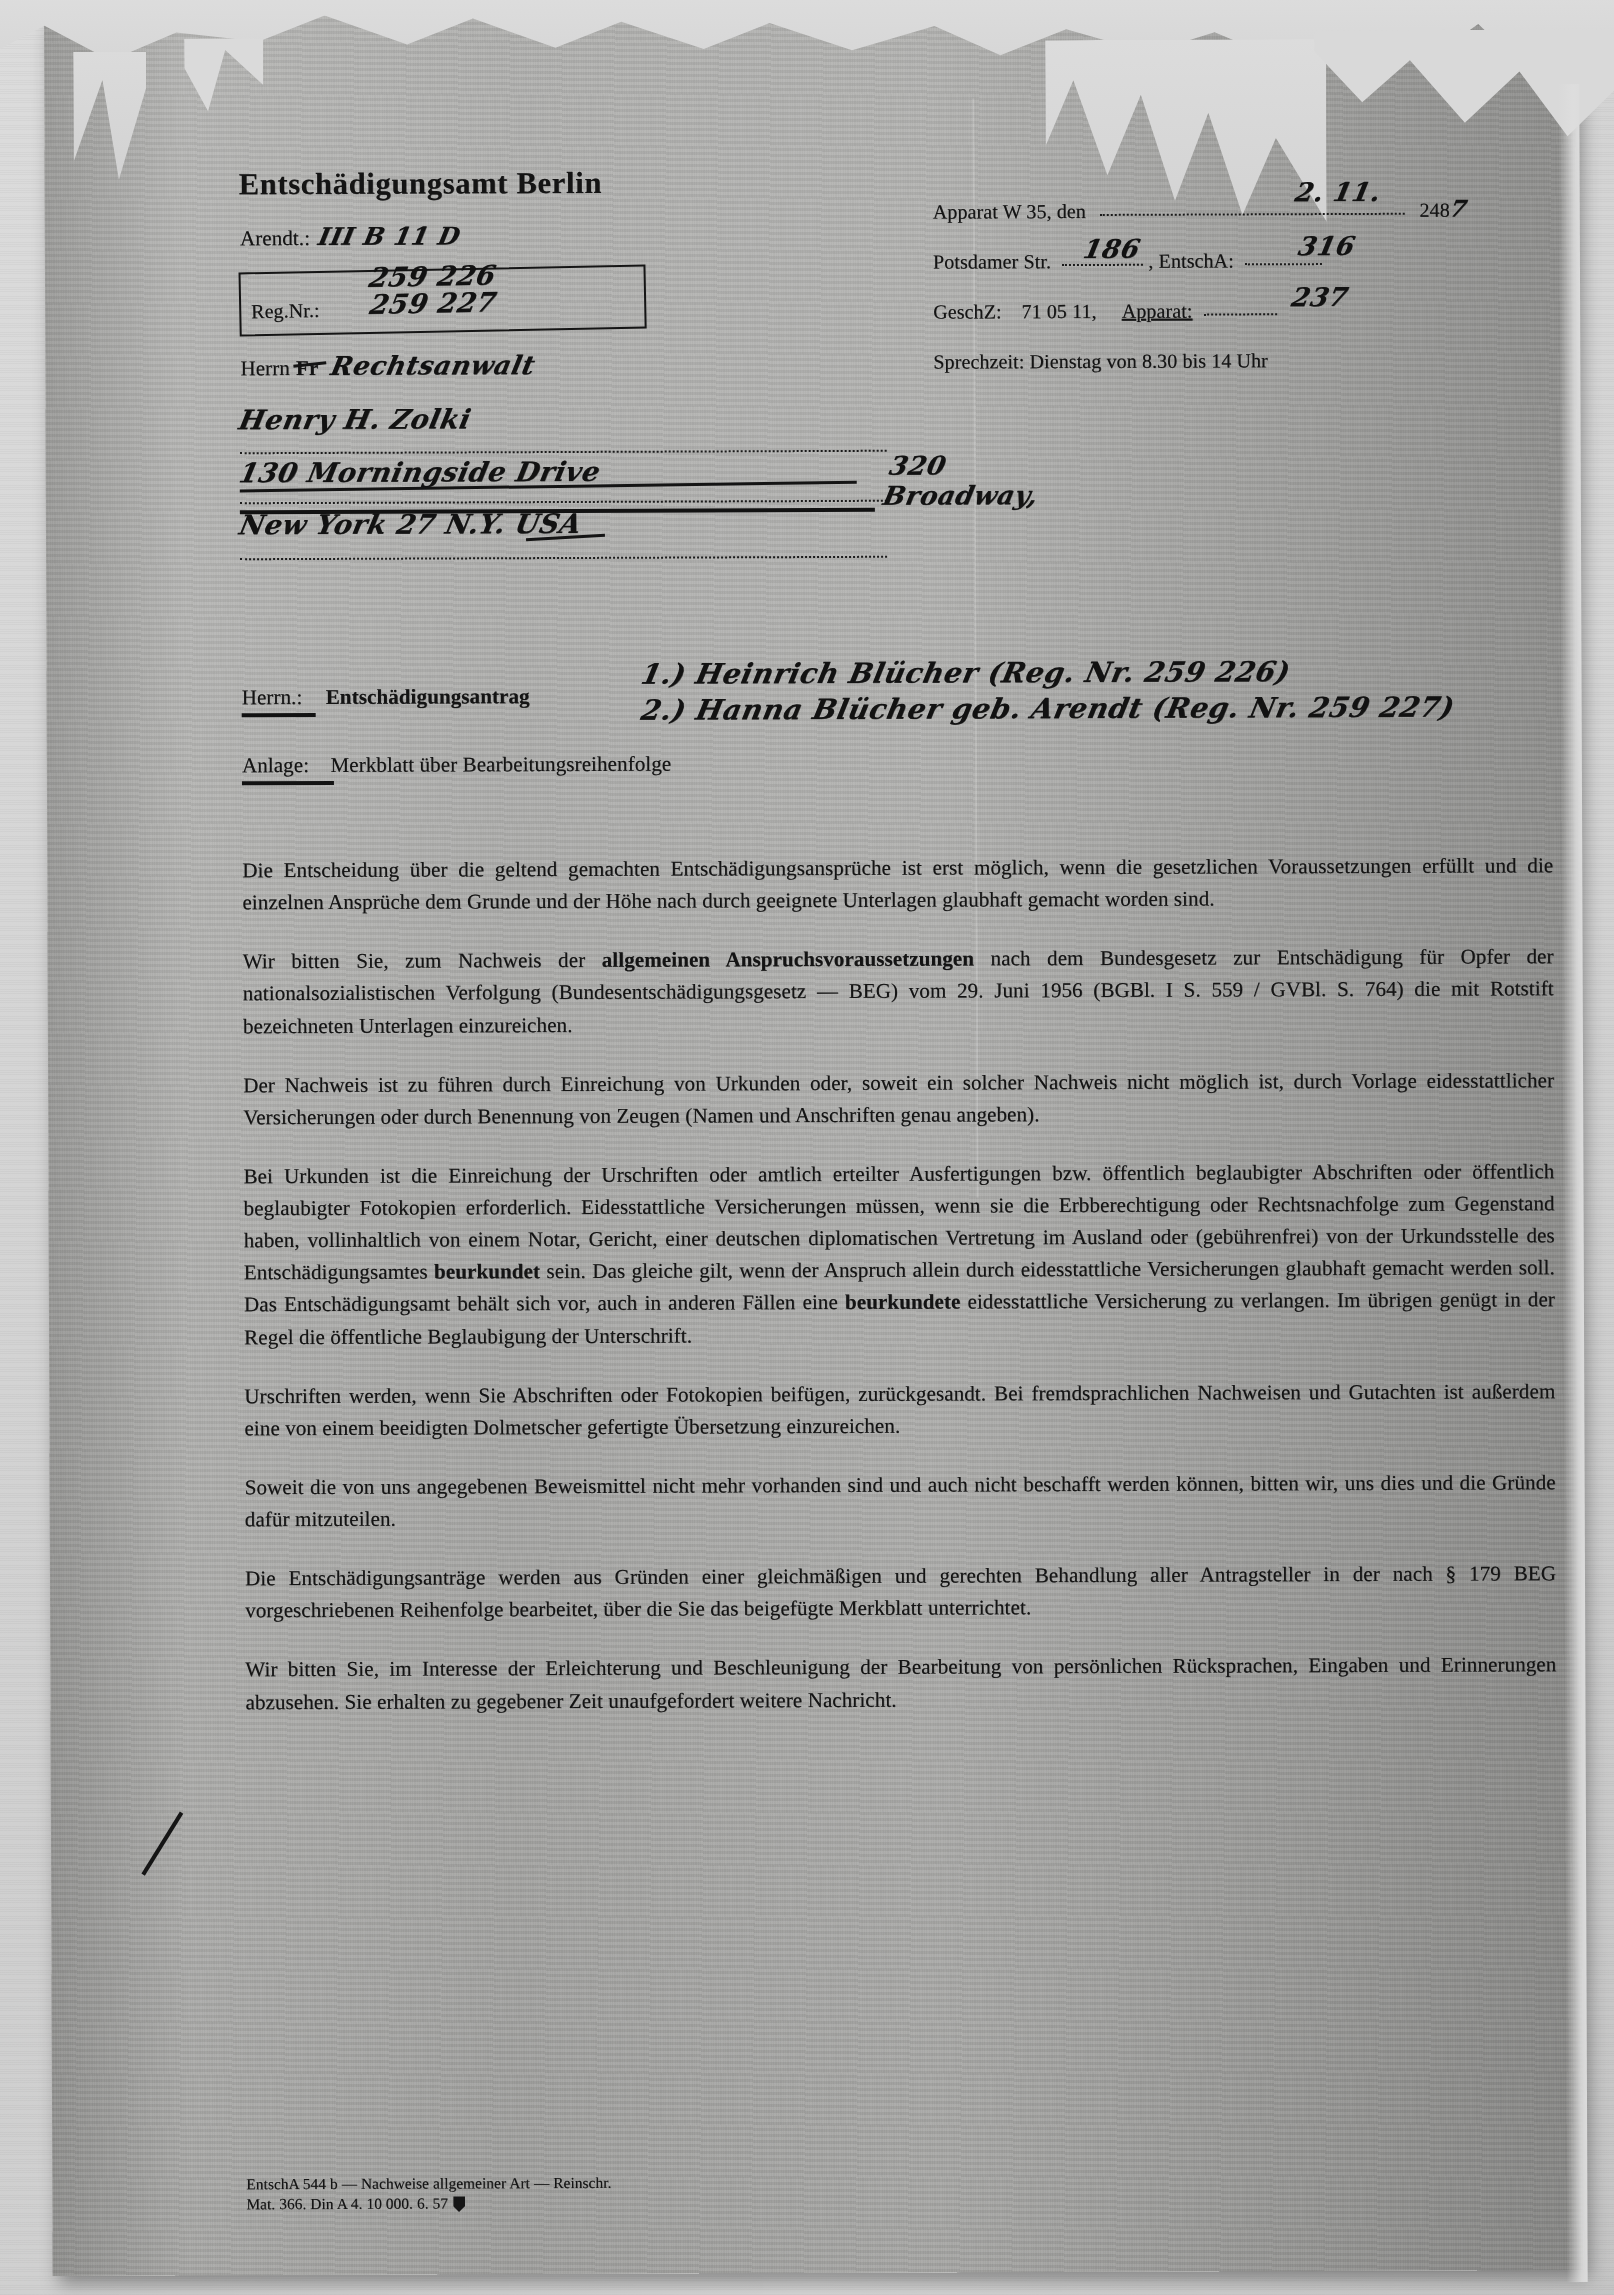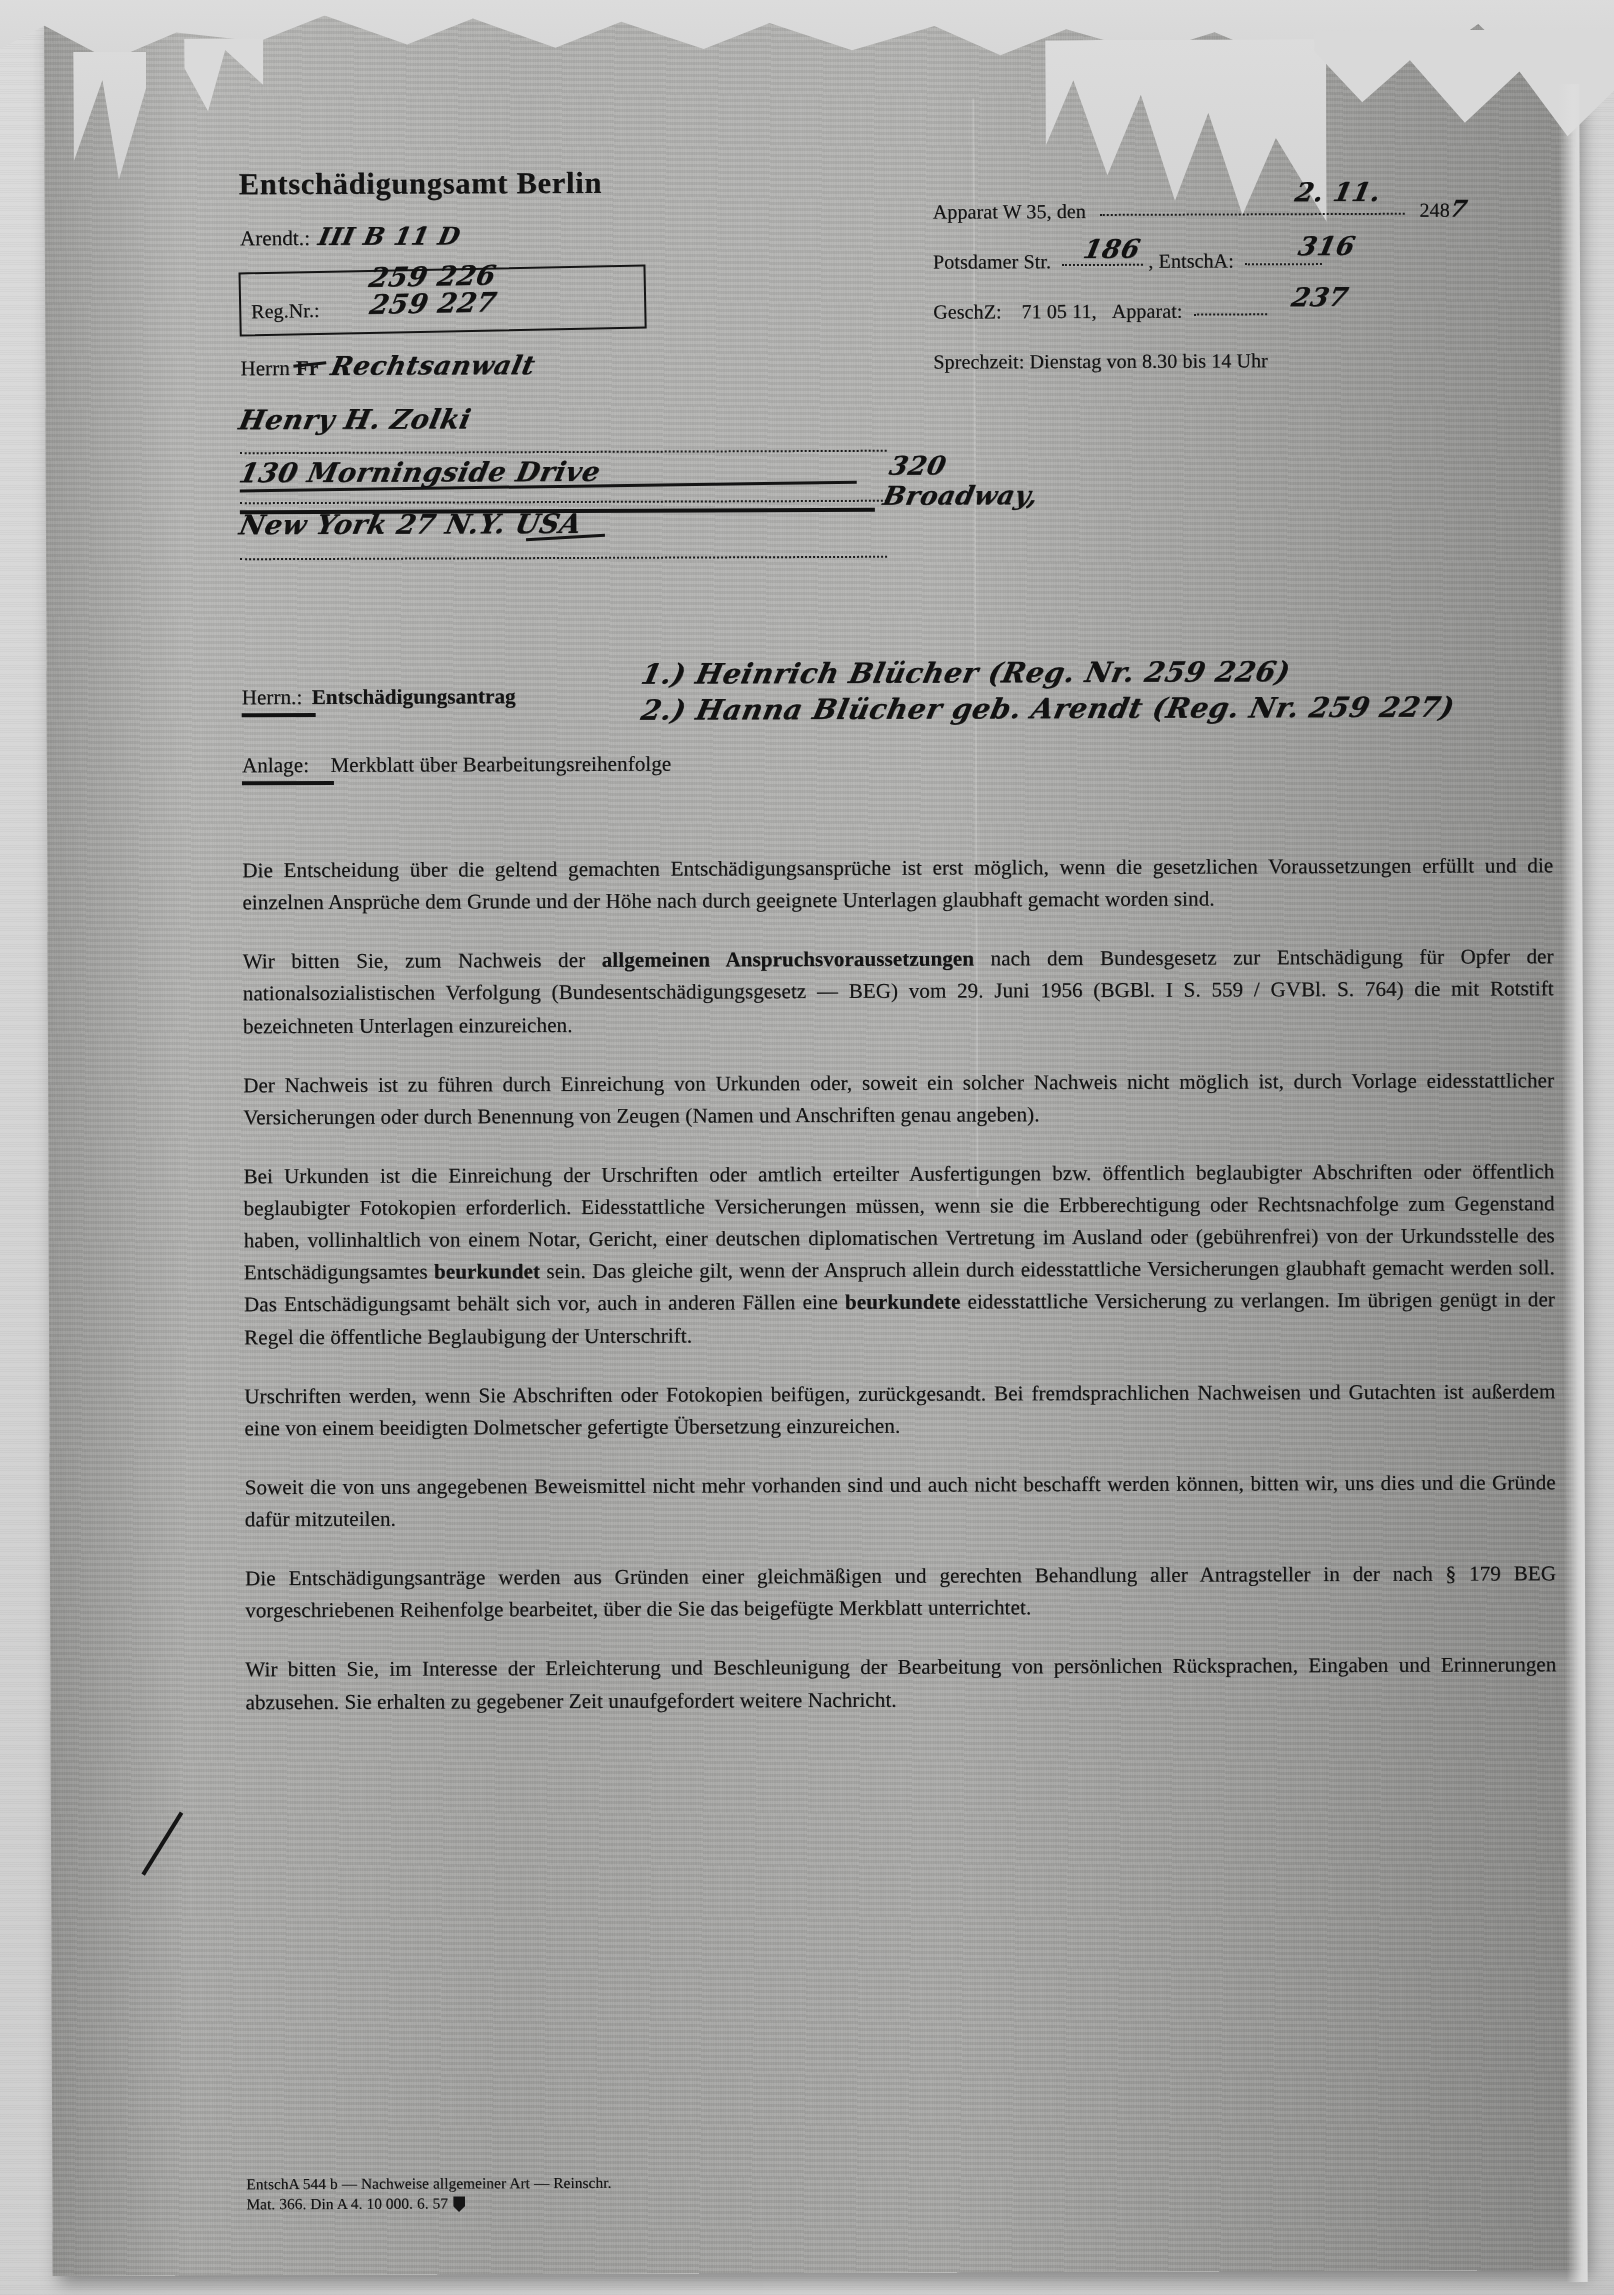--- a/index.html
+++ b/index.html
@@ -198,21 +198,21 @@
     display: inline-block; border-bottom: 2.4px dotted #1b1b1b;
     vertical-align: 2.4px; height: 0;
   }
   .hr-line .hw { font-size: 26px; }
 
   
   #betr { left: 195px; top: 669px; font-size: 21px; }
   #betr-underline {
     position: absolute; left: 0; top: 28px; width: 74px; height: 4.3px; background: #121212;
   }
-  #betr .subject { font-weight: bold; margin-left: 4px; font-size: 21px; }
+  #betr .subject { font-weight: bold; margin-left: 18px; font-size: 21px; }
 
   #names { left: 595px; top: 642px; line-height: 1.28; }
   #names .hw { font-size: 28px; }
 
   #anlage { left: 195px; top: 737px; font-size: 21px; }
   #anlage-underline {
     position: absolute; left: 0; top: 28px; width: 92px; height: 4.3px; background: #121212;
   }
   #anlage .anl-text { margin-left: 16px; }
 
@@ -310,21 +310,21 @@
         <span class="hw" style="position:absolute; left:151px; top:-16px;">186</span>
         <span class="hr-dots" style="width:81px; margin-left:6.1px;"></span>
         <span>, EntschA:</span>
         <span class="hw" style="position:absolute; left:366px; top:-18.3px;">316</span>
         <span class="hr-dots" style="width:77px; margin-left:6.1px;"></span>
       </div>
 
       <div class="hr-line ts">
         <span>GeschZ:</span>
         <span style="margin-left:14.7px;">71 05 11,</span>
-        <span style="margin-left:10px;">Apparat:</span>
+        <span style="margin-left:20px;text-decoration:underline;">Apparat:</span>
         <span class="hw" style="position:absolute; left:359px; top:-17px;">237</span>
         <span class="hr-dots" style="width:73px; margin-left:6.1px;"></span>
       </div>
 
       <div class="hr-line ts" style="margin-bottom:0;">Sprechzeit: Dienstag von 8.30 bis 14 Uhr</div>
     </div>
 
     <div class="blk ts" id="betr">
       <span>Herrn.:</span>
       <span id="betr-underline"></span>

